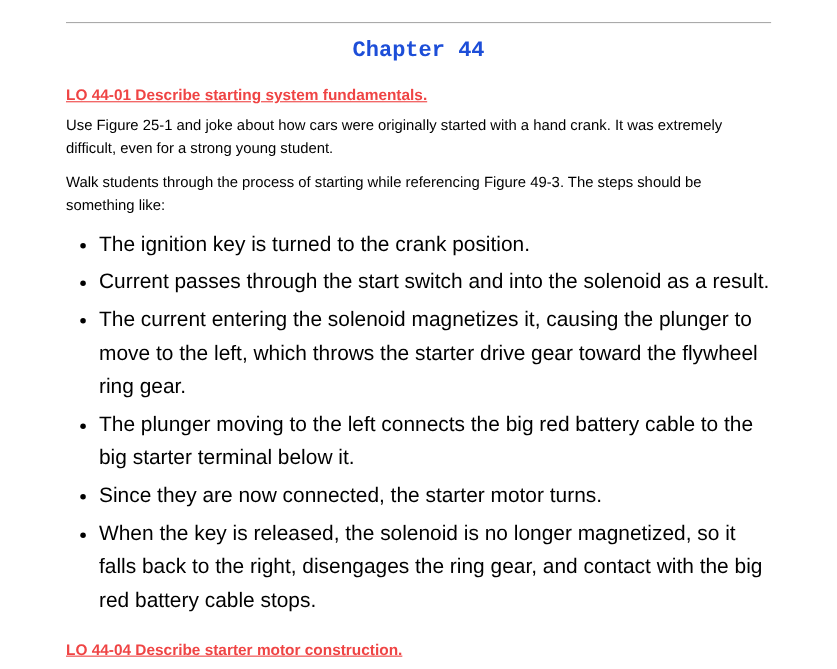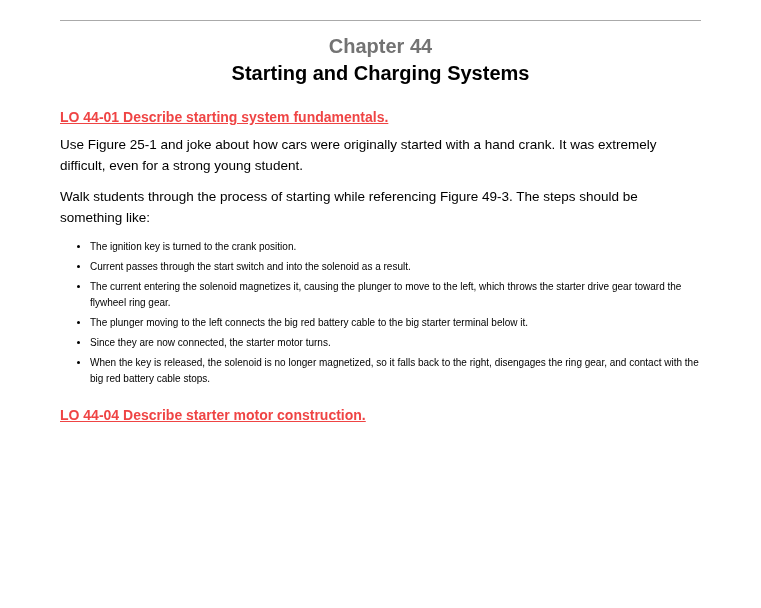--- a/index.html
+++ b/index.html
@@ -21,23 +21,23 @@
       min-height: 608px;
       background: #ffffff;
       padding: 20px 60px 30px 60px;
       overflow: hidden;
     }
 
     .chapter-title {
       text-align: center;
       font-size: 20px;
       font-weight: bold;
-      color: #737373;
+      color: #1d4ed8;
       margin-bottom: 4px;
-      font-family: Liberation Sans, sans-serif;
+      font-family: Liberation Mono, monospace;
     }
 
     .chapter-subtitle {
       text-align: center;
       font-size: 20px;
       font-weight: bold;
       color: #000000;
       margin-bottom: 24px;
       font-family: Arial, sans-serif;
     }
@@ -58,21 +58,21 @@
       margin-bottom: 10px;
       font-family: Arial, sans-serif;
     }
 
     .bullet-list {
       margin-left: 30px;
       margin-bottom: 10px;
     }
 
     .bullet-list li {
-      font-size: 10px;
+      font-size: 19px;
       color: #000000;
       line-height: 1.6;
       margin-bottom: 4px;
       font-family: Arial, sans-serif;
       list-style-type: disc;
     }
 
     .section-gap {
       margin-top: 20px;
     }
@@ -86,21 +86,20 @@
       margin-bottom: 14px;
     }
   </style>
 </head>
 <body>
 
 <div class="page-container">
   <div class="top-border"></div>
 
   <h1 class="chapter-title">Chapter 44</h1>
-  <h2 class="chapter-subtitle">Starting and Charging Systems</h2>
 
   <div class="lo-section section-gap">
     <div class="lo-heading">LO 44-01 Describe starting system fundamentals.</div>
 
     <p class="body-text">Use Figure 25-1 and joke about how cars were originally started with a hand crank. It was extremely difficult, even for a strong young student.</p>
     <p class="body-text">Walk students through the process of starting while referencing Figure 49-3. The steps should be something like:</p>
 
     <ul class="bullet-list">
       <li>The ignition key is turned to the crank position.</li>
       <li>Current passes through the start switch and into the solenoid as a result.</li>

